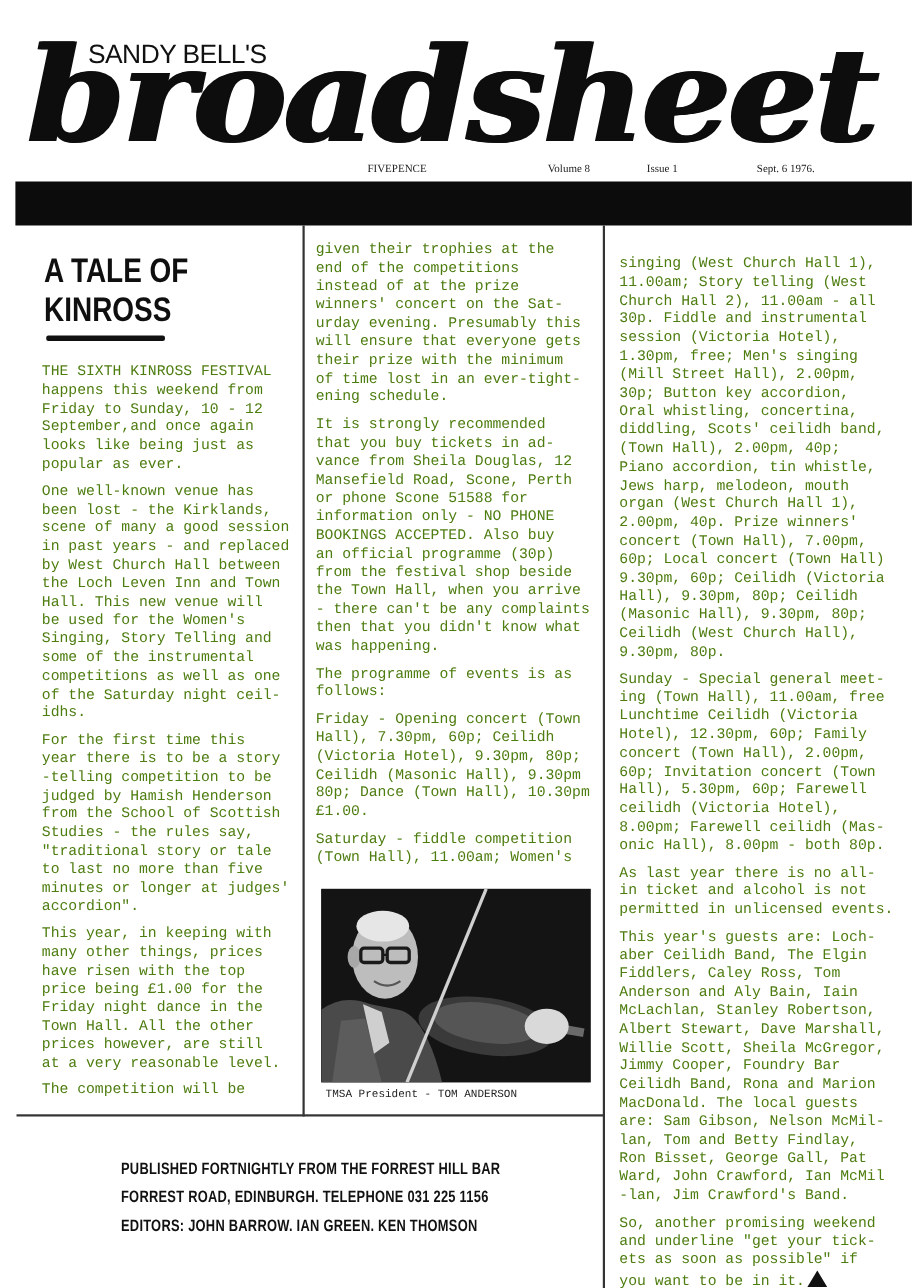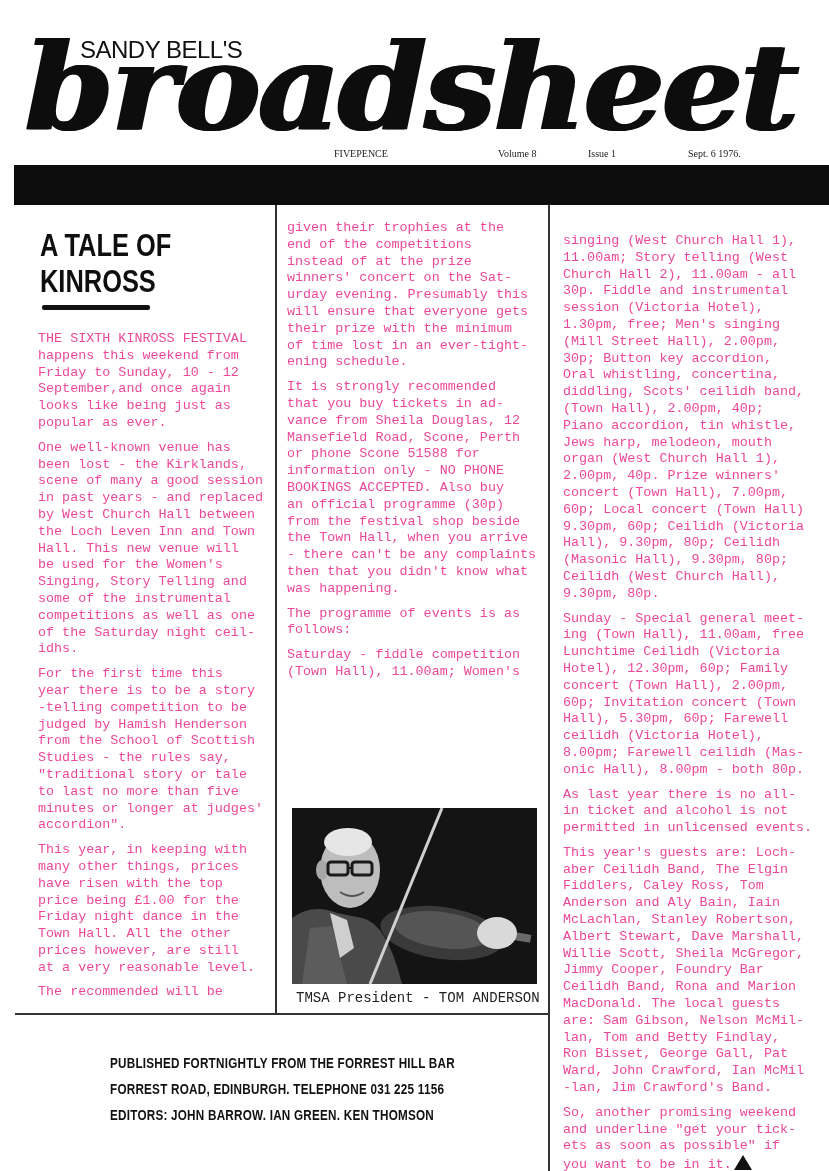--- a/index.html
+++ b/index.html
@@ -31,39 +31,39 @@
     background: #0c0c0c;
   }
 
   
   .vrule { background: #333; width: 1.5px; }
   .hrule { background: #333; height: 2px; }
 
   
   .col {
     font-family: "Liberation Mono", monospace;
-    font-size: 13.4px; line-height: 16.8px; color: #ec4899;
+    font-size: 13.4px; line-height: 16.8px; color: #4d7c0f;
   }
   .col p { margin: 0 0 8px 0; white-space: pre-line; }
 
   .headline {
     left: 40px; top: 228px;
     font-family: "Liberation Sans", sans-serif;
     font-weight: 700; font-size: 31px; line-height: 36px;
     transform: scaleX(0.82); transform-origin: left top;
     color: #0f0f0f;
   }
   .headline-underline { left: 42px; top: 305px; width: 108px; height: 5px; background: #111; border-radius: 2px; }
 
   
   .photo {
     left: 292px; top: 808px; width: 245px; height: 176px; background: #151515; overflow: hidden;
   }
   .caption {
-    left: 296px; top: 990px; font-family: "Liberation Mono", monospace; font-size: 14px; color: #222;
+    left: 296px; top: 990px; font-family: "Liberation Mono", monospace; font-size: 10px; color: #222;
   }
 
   
   .footer {
     left: 110px; top: 1050px;
     font-family: "Liberation Sans", sans-serif; font-weight: 700;
     font-size: 15px; line-height: 26px; color: #111;
     transform: scaleX(0.78); transform-origin: left top;
     letter-spacing: 0.3px;
   }
@@ -125,21 +125,21 @@
 minutes or longer at judges'
 accordion".</p>
   <p>This year, in keeping with
 many other things, prices
 have risen with the top
 price being £1.00 for the
 Friday night dance in the
 Town Hall. All the other
 prices however, are still
 at a very reasonable level.</p>
-  <p>The recommended will be</p>
+  <p>The competition will be</p>
 </div>
 
 <div class="abs col" style="left:287px; top:220px; width:262px;">
   <p>given their trophies at the
 end of the competitions
 instead of at the prize
 winners' concert on the Sat-
 urday evening. Presumably this
 will ensure that everyone gets
 their prize with the minimum
@@ -153,20 +153,26 @@
 information only - NO PHONE
 BOOKINGS ACCEPTED. Also buy
 an official programme (30p)
 from the festival shop beside
 the Town Hall, when you arrive
 - there can't be any complaints
 then that you didn't know what
 was happening.</p>
   <p>The programme of events is as
 follows:</p>
+  <p>Friday - Opening concert (Town
+Hall), 7.30pm, 60p; Ceilidh
+(Victoria Hotel), 9.30pm, 80p;
+Ceilidh (Masonic Hall), 9.30pm
+80p; Dance (Town Hall), 10.30pm
+£1.00.</p>
   <p>Saturday - fiddle competition
 (Town Hall), 11.00am; Women's</p>
 </div>
 
 <div class="abs photo">
   <svg width="245" height="176" viewBox="0 0 245 176">
     <rect width="245" height="176" fill="#141414"></rect>
 
     <path d="M0 176 L0 110 Q20 95 45 105 L70 110 Q95 115 110 176 Z" fill="#4a4a4a"></path>
     <path d="M10 176 L18 120 L40 118 L55 176 Z" fill="#5c5c5c"></path>

